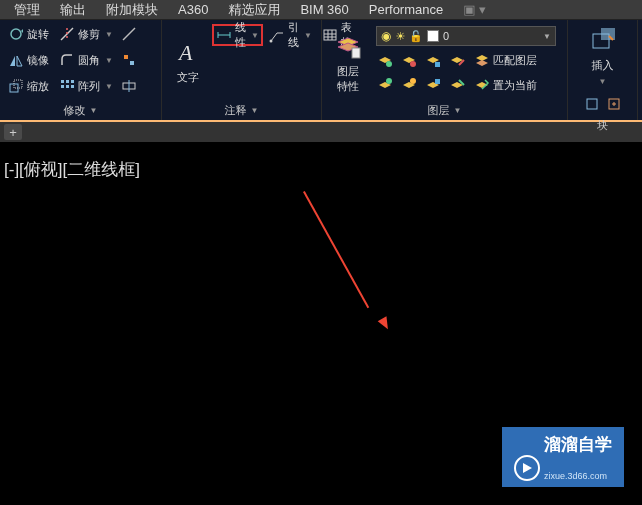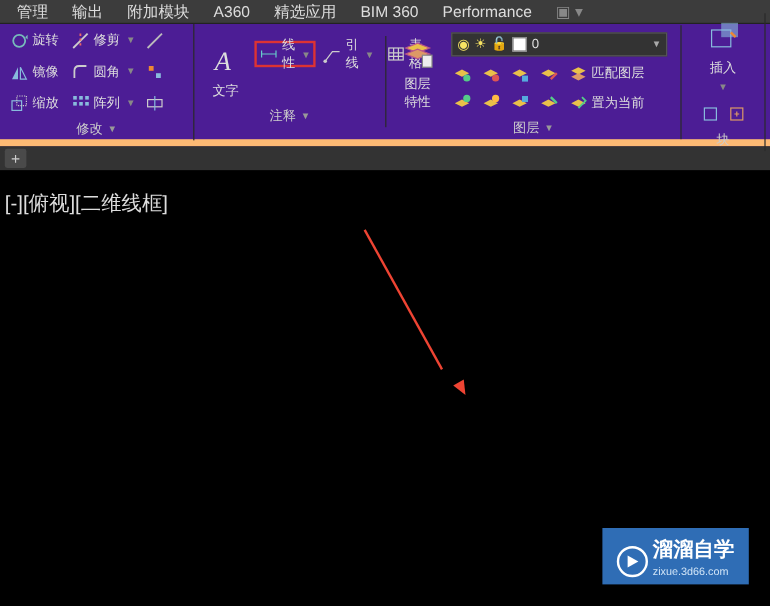--- a/index.html
+++ b/index.html
@@ -20,25 +20,24 @@
       align-items: center;
       padding-left: 4px;
       border-bottom: 1px solid #222;
     }
     .menubar-item {
       padding: 2px 10px;
       color: #ddd;
       font-size: 13px;
     }
     .ribbon {
-      background: #4c1d95;
+      background: #0f172a;
       display: flex;
       height: 102px;
-      border-bottom: 6px solid #fdba74;
-      align-items: center;
+      border-bottom: 2px solid #fdba74;
     }
     .panel {
       display: flex;
       flex-direction: column;
       border-right: 1px solid #2a2a2a;
       padding: 2px 4px 0 4px;
     }
     .panel-body {
       flex: 1;
       display: flex;
@@ -183,21 +182,21 @@
     .watermark .logo {
       width: 26px; height: 26px;
       border: 2px solid #fff;
       border-radius: 50%;
       display: flex; align-items: center; justify-content: center;
     }
     .watermark .sub {
       font-size: 9px;
       font-weight: normal;
       color: #d0e4f7;
-      margin-top: 2px;
+      margin-top: 15px;
     }
     svg { display: block; }
   </style>
 </head>
 <body>
 
 <div class="menubar">
   <div class="menubar-item">管理</div>
   <div class="menubar-item">输出</div>
   <div class="menubar-item">附加模块</div>

